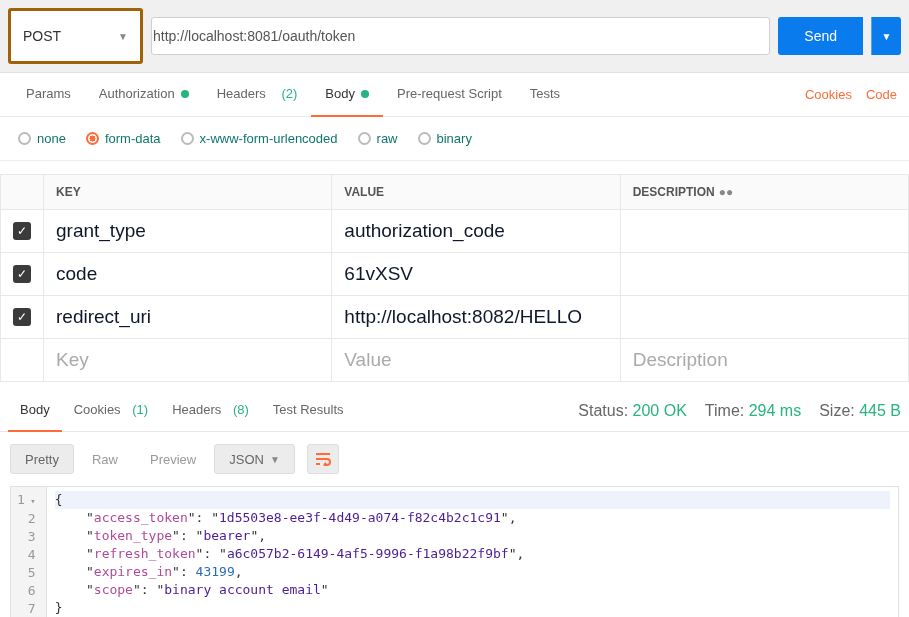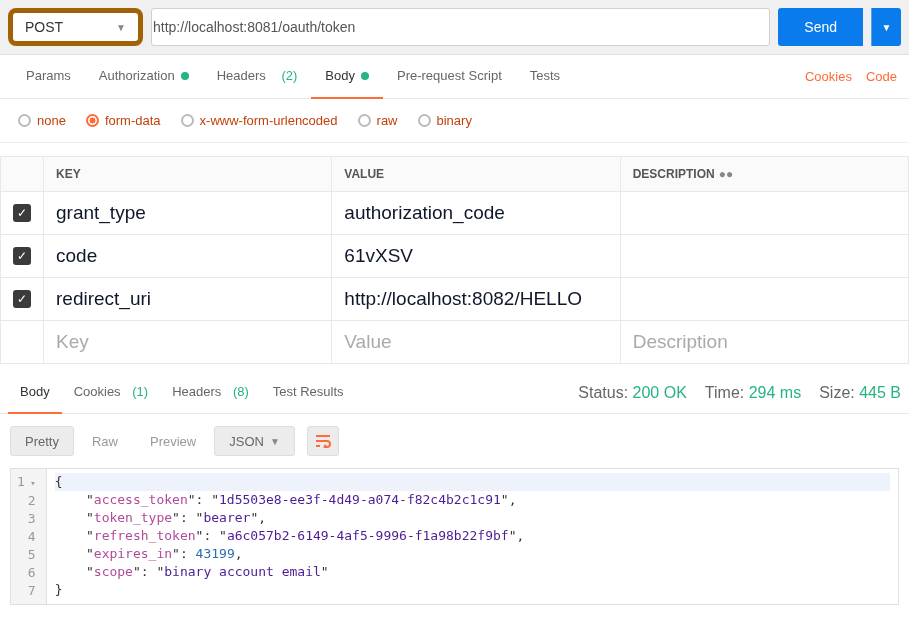--- a/index.html
+++ b/index.html
@@ -1,31 +1,31 @@
 <!DOCTYPE html>
 <html><head>
 <meta charset="utf-8">
 <style>
 * { box-sizing: border-box; margin: 0; padding: 0; }
 body { font-family: -apple-system, BlinkMacSystemFont, "Segoe UI", Arial, sans-serif; font-size: 13px; color: #505050; background: #fff; width: 909px; }
 .topbar { display: flex; gap: 8px; padding: 8px; background: #f0f0f0; border-bottom: 1px solid #e0e0e0; align-items: center; }
-.method-select { width: 135px; height: 38px; background: #fff; border: 5px solid #a16207; border-radius: 8px; display: flex; align-items: center; justify-content: space-between; padding: 0 12px; font-size: 14px; color: #333; cursor: pointer; }
+.method-select { width: 135px; height: 56px; background: #fff; border: 3px solid #a16207; border-radius: 3px; display: flex; align-items: center; justify-content: space-between; padding: 0 12px; font-size: 14px; color: #333; cursor: pointer; }
 .method-select .chev { font-size: 10px; color: #888; }
 .url-input { flex: 1; height: 38px; border: 1px solid #d0d0d0; border-radius: 3px; background: #fff; padding: 0 1px; font-size: 14px; color: #555; }
 .send-btn { height: 38px; background: #097bed; color: #fff; border: none; border-radius: 3px 0 0 3px; padding: 0 26px; font-size: 14px; cursor: pointer; }
 .send-split { height: 38px; width: 30px; background: #097bed; border: none; border-left: 1px solid rgba(255,255,255,0.3); border-radius: 0 3px 3px 0; color: #fff; font-size: 10px; cursor: pointer; display: flex; align-items: center; justify-content: center; }
 .tabs { display: flex; align-items: center; padding: 0 12px; height: 44px; border-bottom: 1px solid #e8e8e8; }
 .tab { padding: 8px 14px; height: 44px; display: flex; align-items: center; gap: 6px; color: #666; cursor: pointer; border-bottom: 2px solid transparent; font-size: 13px; }
 .tab.active { color: #333; border-bottom: 2px solid #ff6c37; }
 .tab .dot { width: 8px; height: 8px; border-radius: 50%; background: #26b47f; display: inline-block; }
 .tab .count { color: #26b47f; }
 .tabs-right { margin-left: auto; display: flex; gap: 14px; }
 .link { color: #ff6c37; cursor: pointer; font-size: 13px; }
 .body-type-row { display: flex; gap: 20px; padding: 14px 18px; align-items: center; border-bottom: 1px solid #eee; }
-.radio-opt { display: flex; align-items: center; gap: 6px; cursor: pointer; color: #c2410c; font-size: 13px; }
+.radio-opt { display: flex; align-items: center; gap: 6px; cursor: pointer; color: #0f766e; font-size: 13px; }
 .radio { width: 13px; height: 13px; border-radius: 50%; border: 2px solid #bbb; display: inline-block; }
 .radio.sel { border-color: #ff6c37; background: radial-gradient(circle, #ff6c37 45%, #fff 50%); }
 .kv-table { width: 100%; border-collapse: collapse; margin-top: 13px; }
 .kv-table th, .kv-table td { border: 1px solid #e8e8e8; padding: 10px 12px; text-align: left; font-size: 13px; }
 .kv-table th { background: #fafafa; font-weight: 600; color: #555; font-size: 12px; }
 .kv-table .chk-col { width: 42px; text-align: center; }
 .chk { width: 18px; height: 18px; background: #3b3b3b; border-radius: 3px; display: inline-flex; align-items: center; justify-content: center; color: #fff; font-size: 12px; }
 .kv-input { border: none; width: 100%; font-size: 19px; color: #0f172a; background: transparent; outline: none; }
 .kv-input::placeholder { color: #aaa; }
 .resp-tabs { display: flex; align-items: center; padding: 0 8px; height: 42px; border-bottom: 1px solid #e8e8e8; margin-top: 8px; }

